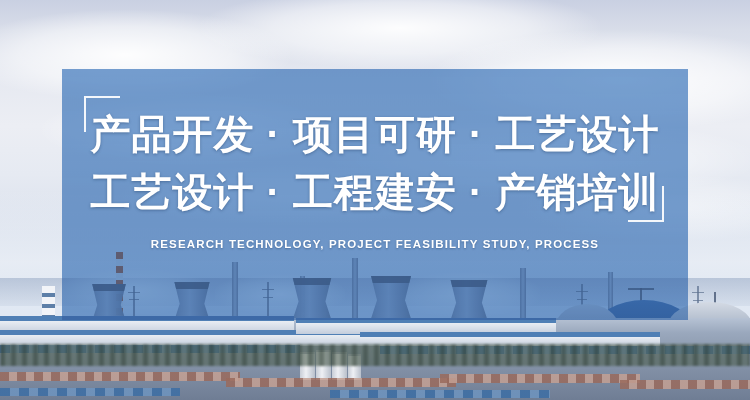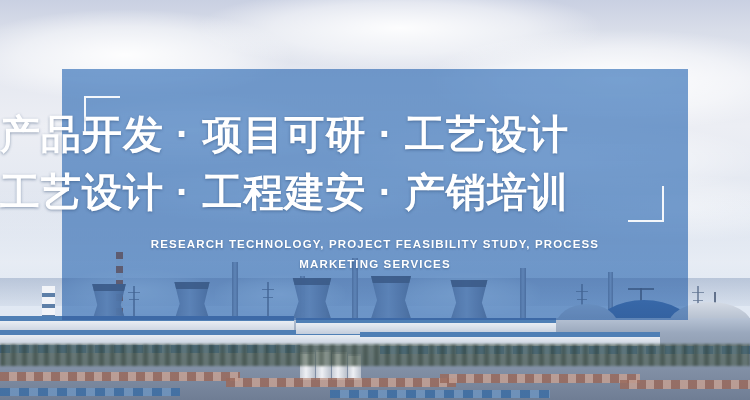--- a/index.html
+++ b/index.html
@@ -177,20 +177,21 @@
     border-color: rgba(255,255,255,.92);
     border-style: solid;
   }
   .bracket.tl { left: 84px;  top: 96px;  border-width: 2px 0 0 2px; }
   .bracket.br { left: 628px; top: 186px; border-width: 0 2px 2px 0; }
 
   
   .headline {
     position: absolute;
     left: 0; top: 0; width: 750px;
+    text-align: center;
     color: #ffffff;
     font-weight: bold;
     letter-spacing: 1px;
     text-shadow: 0 1px 3px rgba(30,60,100,.45);
     white-space: nowrap;
   }
   .headline.l1 { top: 110px; font-size: 40px; line-height: 48px; }
   .headline.l2 { top: 168px; font-size: 40px; line-height: 48px; }
 
   .subtitle {
@@ -317,16 +318,15 @@
   <div class="panel-tint"></div>
 
   <div class="bracket tl"></div>
   <div class="bracket br"></div>
 
   <div class="headline l1">产品开发 · 项目可研 · 工艺设计</div>
   <div class="headline l2">工艺设计 · 工程建安 · 产销培训</div>
 
   <div class="subtitle">
     <div>RESEARCH TECHNOLOGY, PROJECT FEASIBILITY STUDY, PROCESS</div>
-    <div>MARKETING SERVICES</div>
   </div>
 
 </div>
 
 </body></html>

